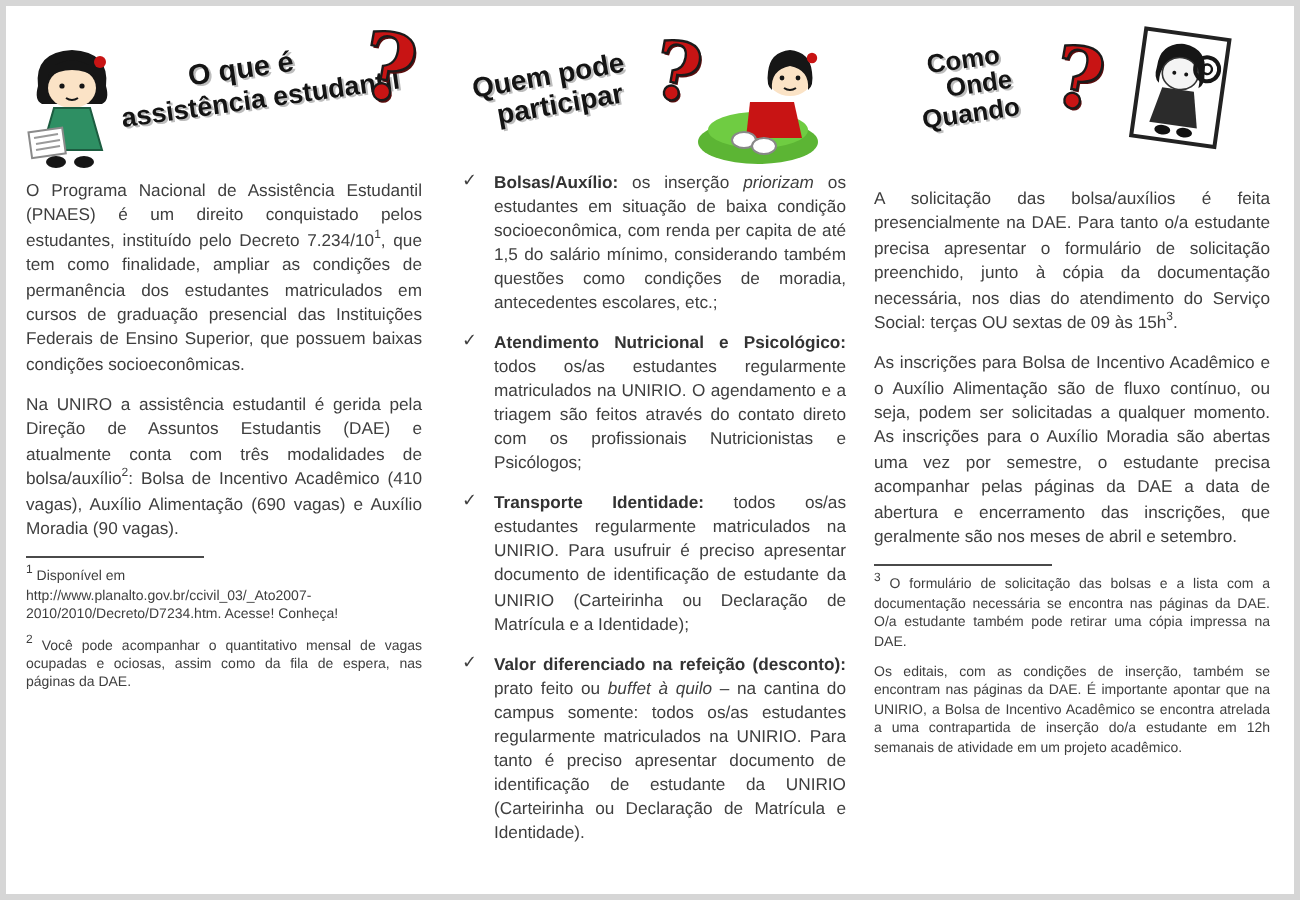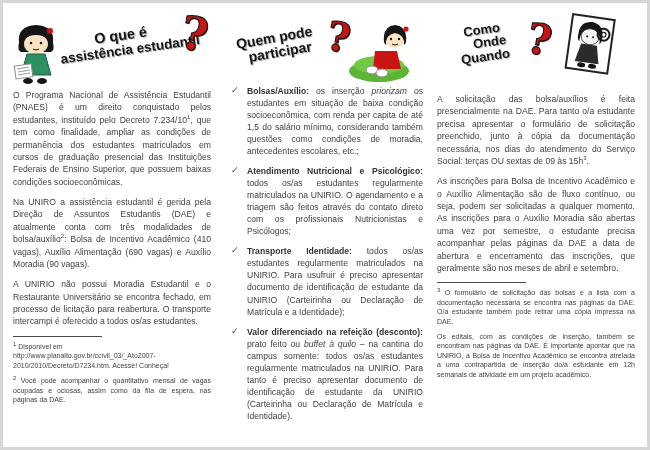--- a/index.html
+++ b/index.html
@@ -67,21 +67,20 @@
       </svg>
       <div class="title" style="left:46px; top:16px; font-size:13.5px">
         <span class="tl" style="margin-left:36px; font-size:14.5px">O que é</span>
         <span class="tl">assistência estudantil</span>
       </div>
       <span class="qmark" style="left:168px; top:0; font-size:46px">?</span>
     </div>
 
     <p class="body-text"><span>O Programa Nacional de Assistência Estudantil (PNAES) é um direito conquistado pelos estudantes, instituído pelo Decreto 7.234/10</span><sup class="s">1</sup><span>, que tem como finalidade, ampliar as condições de permanência dos estudantes matriculados em cursos de graduação presencial das Instituições Federais de Ensino Superior, que possuem baixas condições socioeconômicas.</span></p>
     <p class="body-text"><span>Na UNIRO a assistência estudantil é gerida pela Direção de Assuntos Estudantis (DAE) e atualmente conta com três modalidades de bolsa/auxílio</span><sup class="s">2</sup><span>: Bolsa de Incentivo Acadêmico (410 vagas), Auxílio Alimentação (690 vagas) e Auxílio Moradia (90 vagas).</span></p>
-    <p class="body-text"><span>A UNIRIO não possui Moradia Estudantil e o Restaurante Universitário se encontra fechado, em processo de licitação para reabertura. O transporte intercampi é oferecido a todos os/as estudantes.</span></p>
 
     <div class="fnsep"></div>
     <p class="fn"><sup class="s">1</sup><span> Disponível em</span><span class="block">http://www.planalto.gov.br/ccivil_03/_Ato2007-2010/2010/Decreto/D7234.htm. Acesse! Conheça!</span></p>
     <p class="fn"><sup class="s">2</sup><span> Você pode acompanhar o quantitativo mensal de vagas ocupadas e ociosas, assim como da fila de espera, nas páginas da DAE.</span></p>
   </div>
 
   <div class="col">
     <div class="header h1-c2">
       <div class="title" style="left:4px; top:20px; font-size:14px; transform:rotate(-10deg)">
         <span class="tl" style="margin-left:8px">Quem pode</span>

